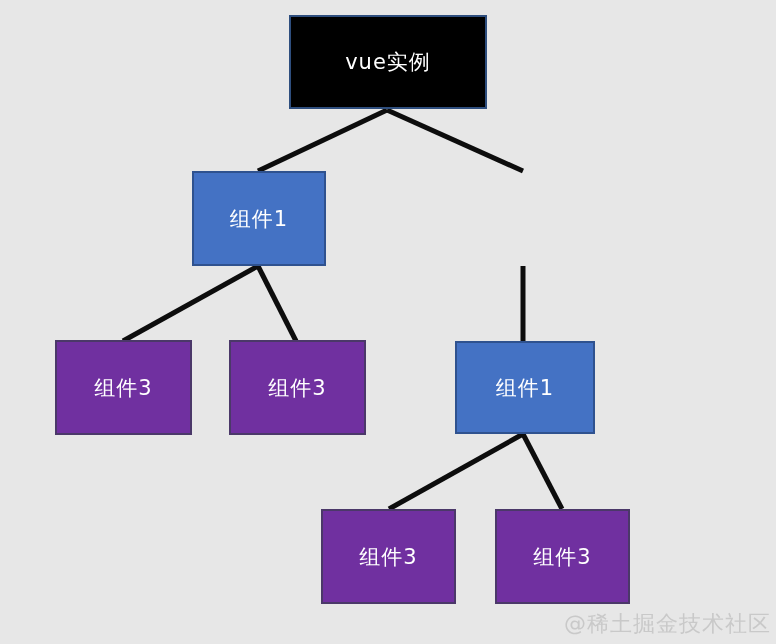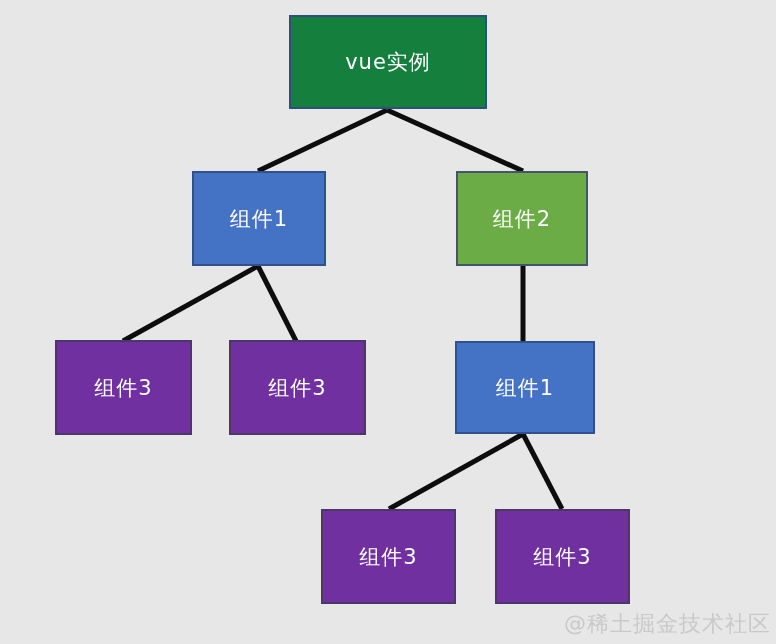--- a/index.html
+++ b/index.html
@@ -49,22 +49,21 @@
   <svg class="edges" viewBox="0 0 776 644" xmlns="http://www.w3.org/2000/svg">
       <line x1="387" y1="110" x2="258" y2="171" stroke="#0D0D0D" stroke-width="5"></line>
       <line x1="387" y1="110" x2="523" y2="171" stroke="#0D0D0D" stroke-width="5"></line>
       <line x1="258" y1="266" x2="123" y2="341" stroke="#0D0D0D" stroke-width="5"></line>
       <line x1="258" y1="266" x2="296" y2="341" stroke="#0D0D0D" stroke-width="5"></line>
       <line x1="523" y1="266" x2="523" y2="341" stroke="#0D0D0D" stroke-width="5"></line>
       <line x1="523" y1="434" x2="389" y2="509" stroke="#0D0D0D" stroke-width="5"></line>
       <line x1="523" y1="434" x2="562" y2="509" stroke="#0D0D0D" stroke-width="5"></line>
     </svg>
 
-  <div class="node" style="left: 289px; top: 15px; width: 198px; height: 94px; background: #15803d; border-color: rgb(46, 78, 126);">vue实例</div>
+  <div class="node" style="left: 289px; top: 15px; width: 198px; height: 94px; background: #000000; border-color: rgb(46, 78, 126);">vue实例</div>
     <div class="node" style="left: 192px; top: 171px; width: 134px; height: 95px; background: rgb(68, 114, 196); border-color: rgb(47, 82, 143);">组件1</div>
-    <div class="node" style="left: 456px; top: 171px; width: 132px; height: 95px; background: rgb(107, 172, 71); border-color: rgb(68, 84, 106);">组件2</div>
     <div class="node" style="left: 55px; top: 340px; width: 137px; height: 95px; background: rgb(112, 48, 160); border-color: rgb(75, 56, 105);">组件3</div>
     <div class="node" style="left: 229px; top: 340px; width: 137px; height: 95px; background: rgb(112, 48, 160); border-color: rgb(75, 56, 105);">组件3</div>
     <div class="node" style="left: 455px; top: 341px; width: 140px; height: 93px; background: rgb(68, 114, 196); border-color: rgb(47, 82, 143);">组件1</div>
     <div class="node" style="left: 321px; top: 509px; width: 135px; height: 95px; background: rgb(112, 48, 160); border-color: rgb(75, 56, 105);">组件3</div>
     <div class="node" style="left: 495px; top: 509px; width: 135px; height: 95px; background: rgb(112, 48, 160); border-color: rgb(75, 56, 105);">组件3</div>
     <div class="watermark" style="color: rgb(201, 201, 201);">@稀土掘金技术社区</div>
 </div>
 
 </body></html>

